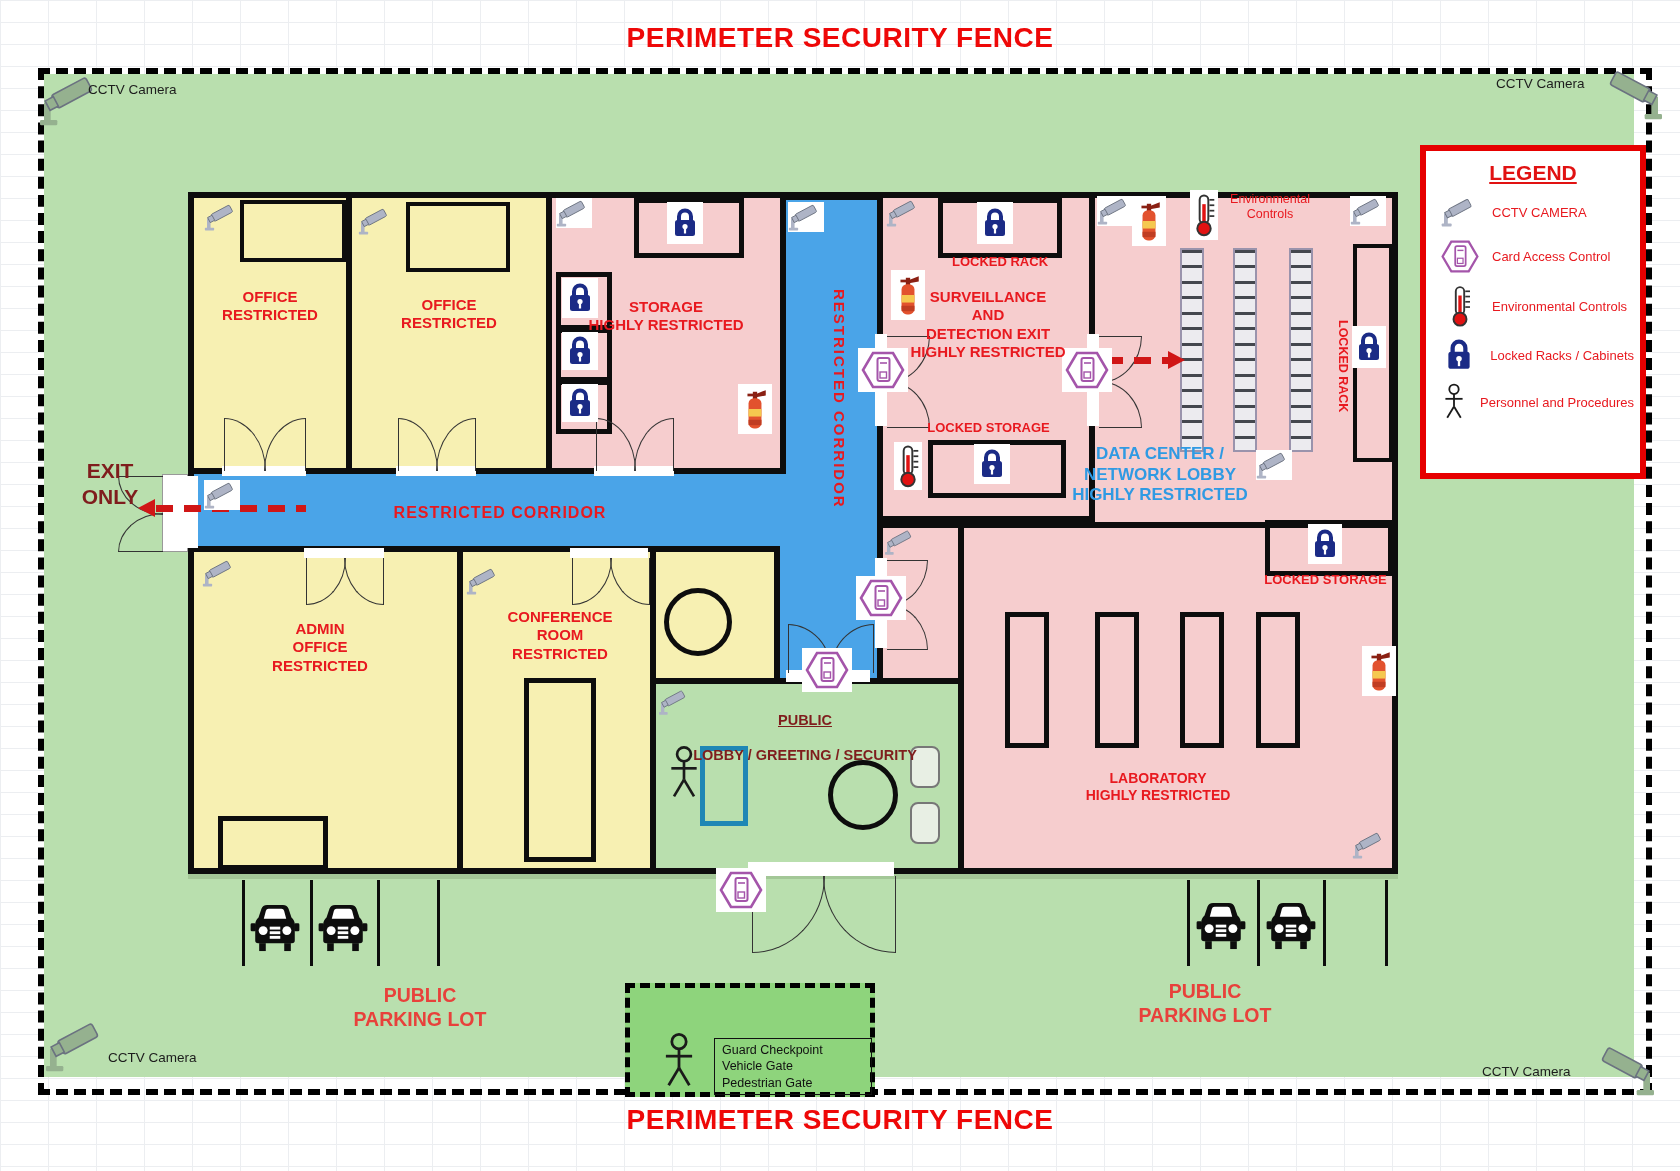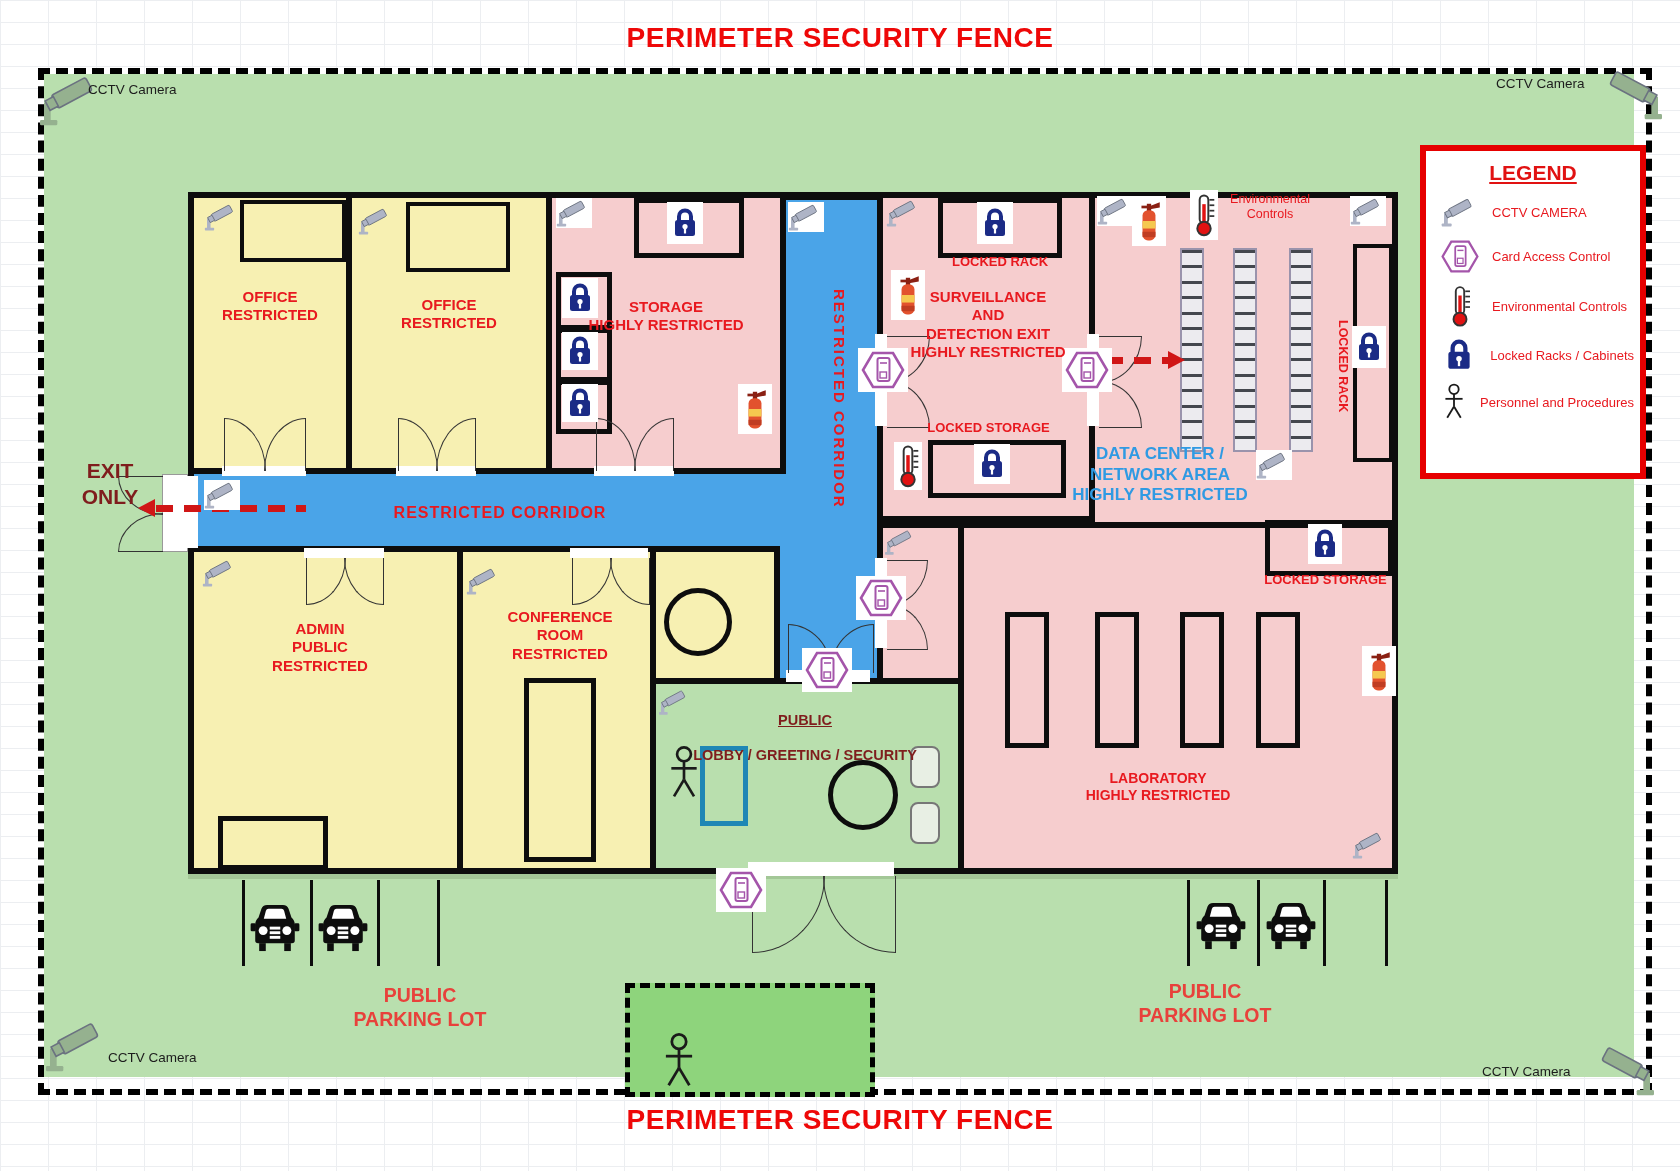--- a/index.html
+++ b/index.html
@@ -398,26 +398,26 @@
 RESTRICTED</div>
 <div class="lbl" style="left:358px;top:296px;width:182px;font-size:15px">OFFICE
 RESTRICTED</div>
 <div class="lbl" style="left:556px;top:298px;width:220px;font-size:15px">STORAGE
 HIGHLY RESTRICTED</div>
 <div class="lbl" style="left:883px;top:288px;width:210px;font-size:15px">SURVEILLANCE
 AND
 DETECTION EXIT
 HIGHLY RESTRICTED</div>
 <div class="lbl blu" style="left:1040px;top:444px;width:240px;font-size:17px">DATA CENTER /
-NETWORK AREA
+NETWORK LOBBY
 HIGHLY RESTRICTED</div>
 <div class="lbl" style="left:300px;top:503px;width:400px;font-size:16px;letter-spacing:1px">RESTRICTED CORRIDOR</div>
 <div class="lbl vtext" style="left:806px;top:244px;width:42px;height:310px;font-size:15px">RESTRICTED CORRIDOR</div>
 <div class="lbl" style="left:230px;top:620px;width:180px;font-size:15px">ADMIN
-PUBLIC
+OFFICE
 RESTRICTED</div>
 <div class="lbl" style="left:468px;top:608px;width:184px;font-size:15px">CONFERENCE
 ROOM
 RESTRICTED</div>
 <div class="lbl dark" style="left:665px;top:694px;width:280px;font-size:14.5px">
   <span style="text-decoration:underline">PUBLIC</span><br>
   <span>LOBBY / GREETING / SECURITY</span>
 </div>
 <div class="lbl" style="left:1008px;top:770px;width:300px;font-size:14px">LABORATORY
 HIGHLY RESTRICTED</div>
@@ -435,20 +435,23 @@
 PARKING LOT</div>
 <div class="lbl blk" style="left:88px;top:82px;width:120px;font-size:13.5px;text-align:left">CCTV Camera</div>
 <div class="lbl blk" style="left:1496px;top:76px;width:120px;font-size:13.5px;text-align:left">CCTV Camera</div>
 <div class="lbl blk" style="left:108px;top:1050px;width:120px;font-size:13.5px;text-align:left">CCTV Camera</div>
 <div class="lbl blk" style="left:1482px;top:1064px;width:120px;font-size:13.5px;text-align:left">CCTV Camera</div>
 
 <div class="guard" style="left:625px;top:983px;width:240px;height:104px">
   <svg class="abs" style="left:32px;top:44px" width="34" height="58">
       <use href="#sym-person"></use>
     </svg>
+  <div class="gbox" style="left:84px;top:50px;width:142px">Guard Checkpoint
+Vehicle Gate
+Pedestrian Gate</div>
 </div>
 
 <div class="legendbox" style="left:1420px;top:145px;width:214px;height:322px">
   <div class="ltitle">LEGEND</div>
   <div class="lrow">
     <span class="lic cam">
         <svg width="38" height="32">
           <use href="#sym-cam"></use>
         </svg>
       </span>

